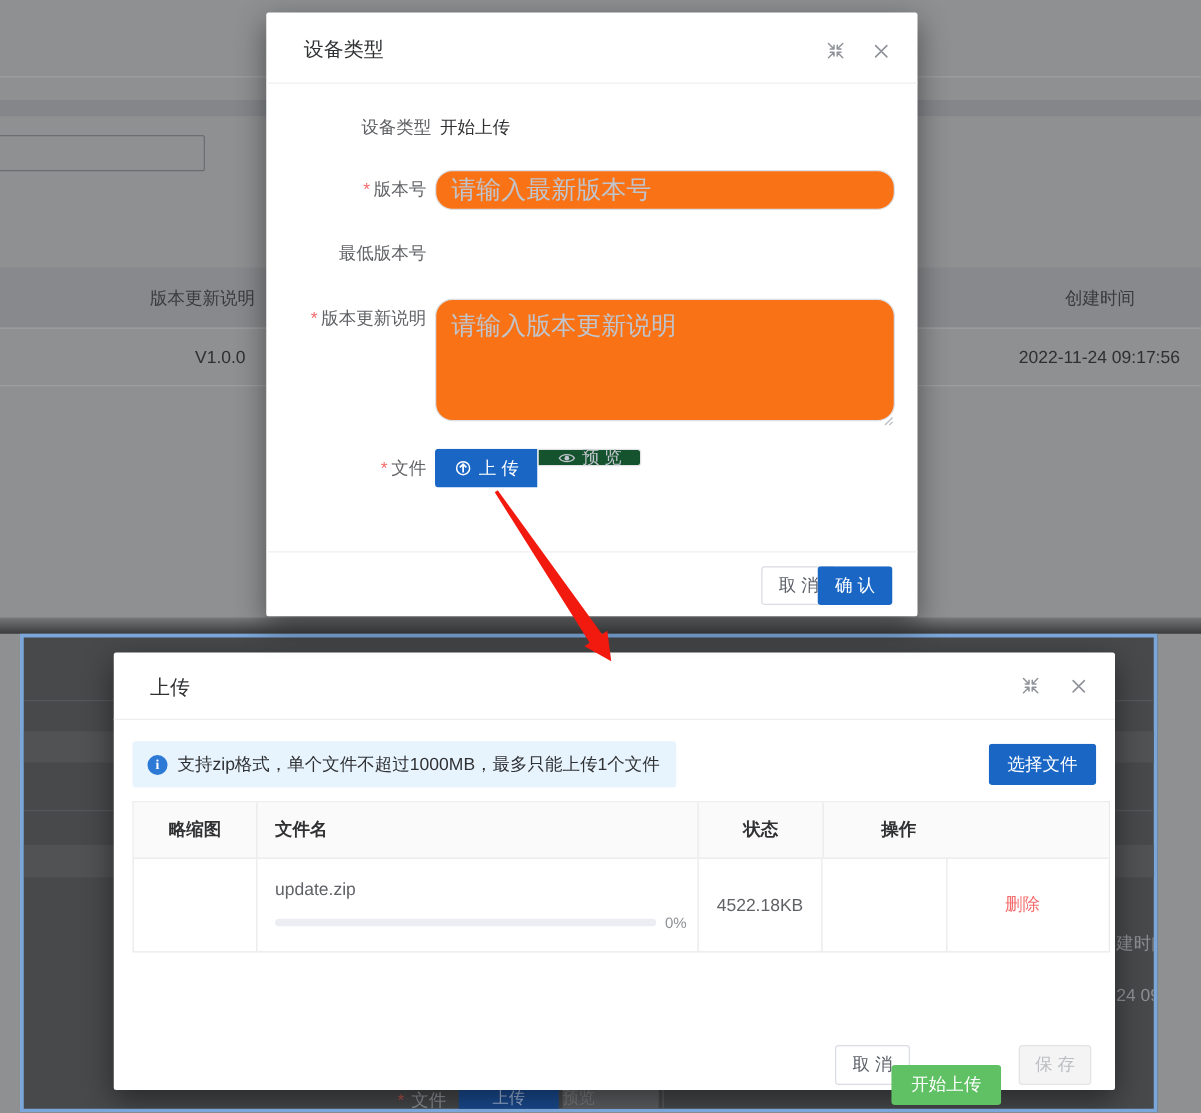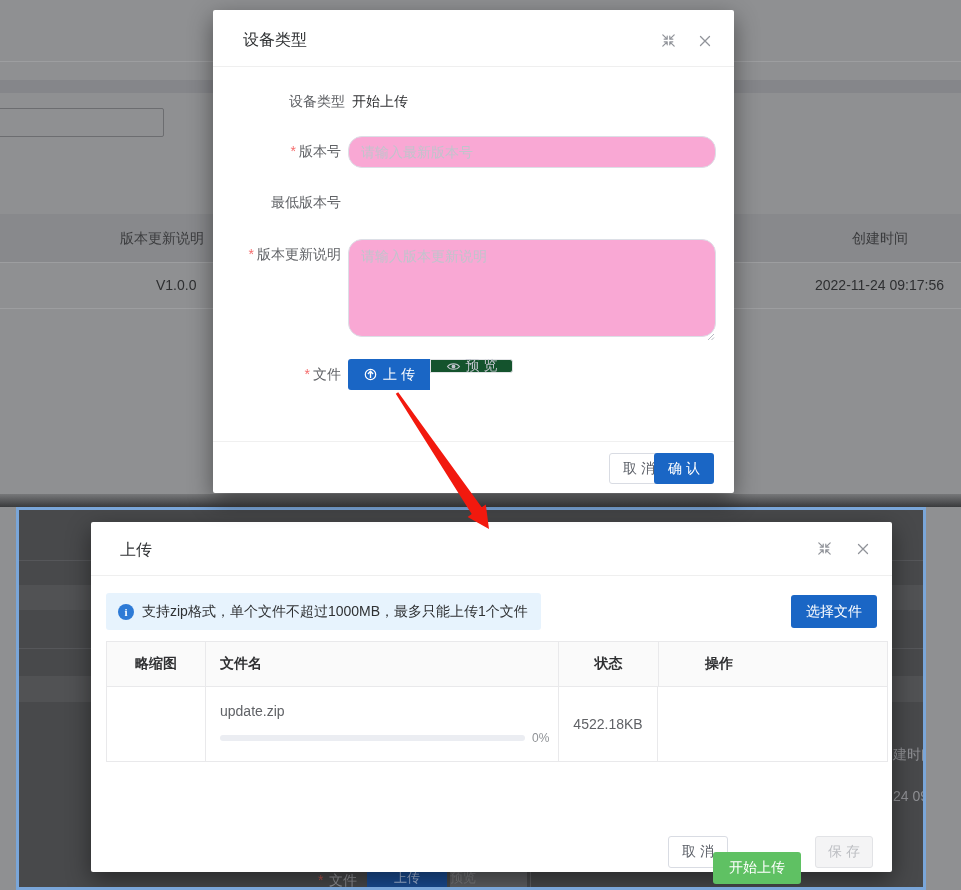--- a/index.html
+++ b/index.html
@@ -41,21 +41,21 @@
   .modal { position:absolute; background:#fff; border-radius:2px;
     box-shadow:0 8px 24px rgba(0,0,0,.45); }
   .modal-header { position:absolute; left:0; top:0; right:0; border-bottom:1px solid #efefef; }
   .modal-title { position:absolute; font-size:16px; color:#2f3133; white-space:nowrap; }
   .icon-btn { position:absolute; width:16px; height:16px; cursor:pointer; }
   .icon-btn svg { display:block; }
 
   .lbl { position:absolute; white-space:nowrap; font-size:14px; color:#606266; text-align:right; }
   .star { color:#f56c6c; margin-right:3px; }
   .inp { position:absolute; height:32px; border:1px solid #dcdfe6; border-radius:14px;
-    padding:0 12px; font-size:14px; color:#303133; outline:none; background:#f9a8d4;
+    padding:0 12px; font-size:20px; color:#303133; outline:none; background:#f97316;
     font-family:"Liberation Sans","DejaVu Sans",sans-serif; }
   textarea.inp { padding:7px 12px; resize:none; line-height:1.4; }
   .inp::placeholder { color:#c0c4cc; }
 
   .btn { position:absolute; display:flex; align-items:center; justify-content:center;
     border-radius:3px; font-size:14px; cursor:pointer; border:1px solid transparent;
     white-space:nowrap; }
   .btn-plain { background:#fff; border-color:#d9dce3; color:#5a5e66;margin-left:28px; }
   .btn-primary { background:#1a66c5; color:#fff; }
   .btn-success { background:#5fc163; color:#fff;margin-top:16px; }
@@ -172,20 +172,23 @@
             <span class="fname">update.zip</span>
             <span class="prog-wrap">
               <span class="prog-track">
                 <span class="prog-fill" style="width:0%"></span>
               </span>
               <span class="prog-label">0%</span>
             </span>
           </div>
           <div class="ucell c3">4522.18KB</div>
           <div class="ucell c4"></div>
+          <div class="ucell c5">
+            <span class="link-danger">删除</span>
+          </div>
         </div>
       </div>
 
       <div class="btn btn-plain" style="left:549px;top:314px;width:60px;height:32px">
         <span>取 消</span>
       </div>
       <div class="btn btn-success" style="left:622px;top:314px;width:88px;height:32px">
         <span>开始上传</span>
       </div>
       <div class="btn btn-disabled" style="left:724px;top:314px;width:58px;height:32px">

